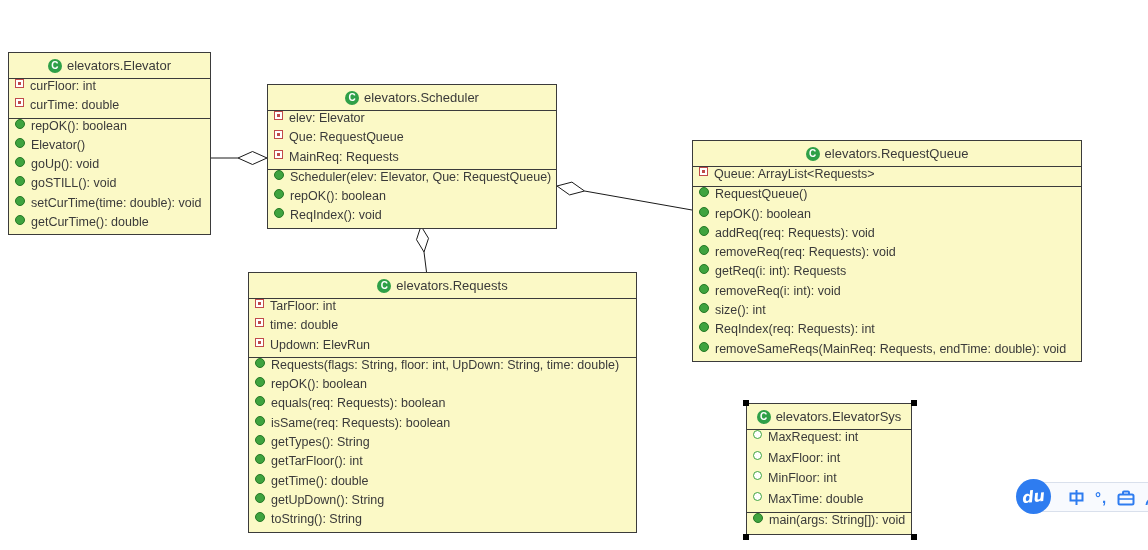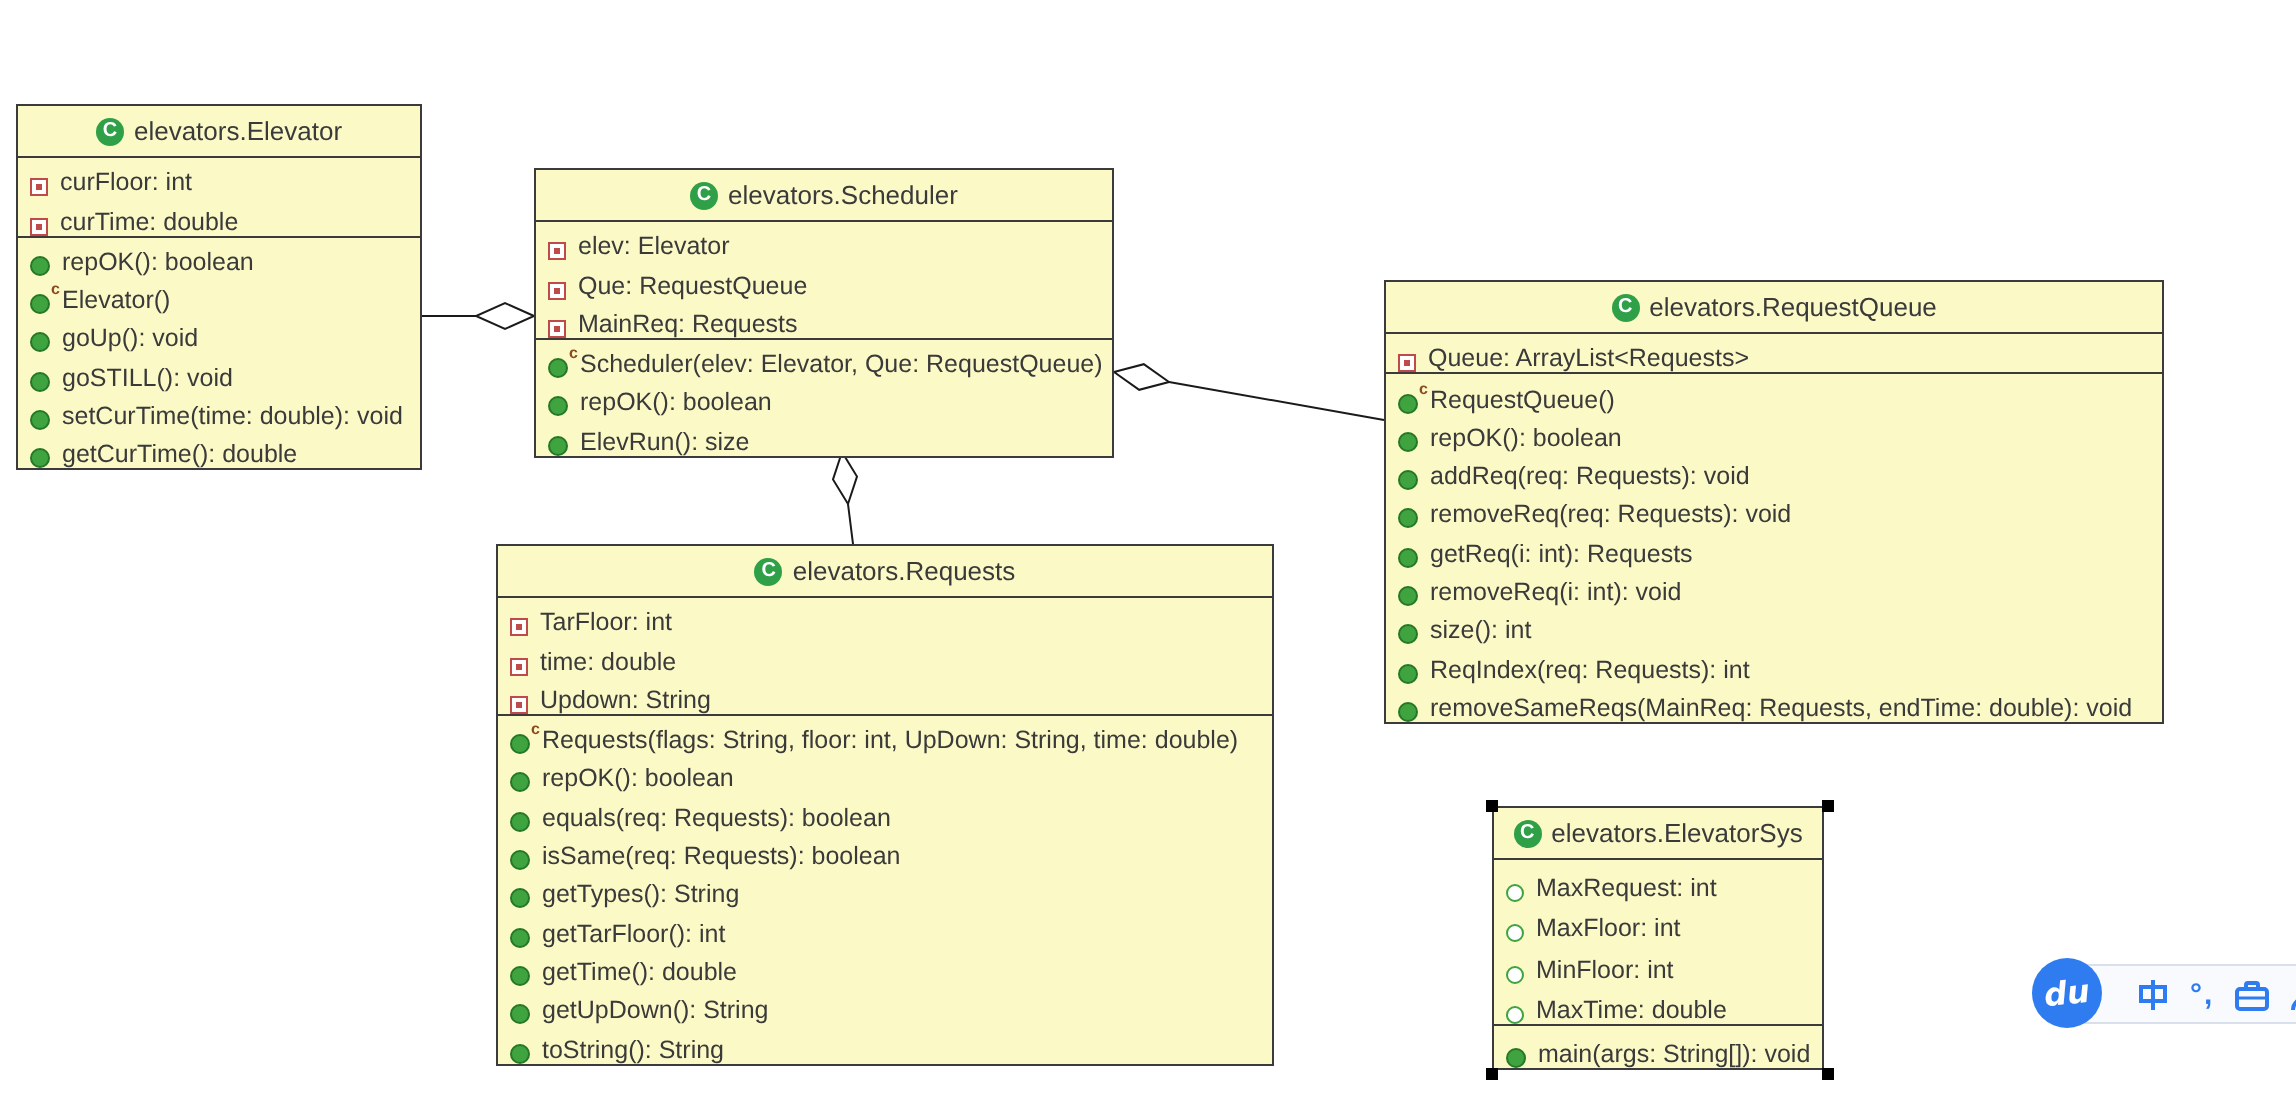--- a/index.html
+++ b/index.html
@@ -7,21 +7,21 @@
        font-family:"Liberation Sans", sans-serif;}
   #canvas{position:absolute;inset:0;width:1148px;height:550px;background:var(--canvas,#fff);}
   #connectors{position:absolute;left:0;top:0;z-index:1;}
   #diagram{position:absolute;left:0;top:0;z-index:2;}
 
   .uml-node{position:absolute;box-sizing:border-box;background:var(--node-fill,#FBF9C6);
     border:1px solid var(--node-border,#3B3B3B);color:#3a3a3a;}
   .uml-title{height:25px;display:flex;align-items:center;justify-content:center;gap:5px;
     border-bottom:1px solid var(--node-border,#3B3B3B);font-size:13px;white-space:nowrap;overflow:hidden;}
   .sec.fields{border-bottom:1px solid var(--node-border,#3B3B3B);}
-  .uml-row{height:var(--rowH,19.3px);display:flex;align-items:flex-end;gap:6px;
+  .uml-row{height:var(--rowH,19.3px);display:flex;align-items:flex-start;gap:6px;
     padding:0 3px 0 6px;font-size:12.5px;white-space:nowrap;overflow:hidden;}
   .mlabel{white-space:nowrap;}
   .static{}
 
   .ic-class{width:14px;height:14px;border-radius:50%;background:var(--class-icon,#2FA048);
     color:#fff;font-size:10px;font-weight:bold;display:flex;align-items:center;justify-content:center;flex:none;}
   .ic-field{width:9px;height:9px;box-sizing:border-box;border:1px solid var(--field-icon,#C04A4A);
     background:#fff;position:relative;flex:none;}
   .ic-field::after{content:'';position:absolute;inset:2px;background:var(--field-icon,#C04A4A);}
   .ic-method{width:10px;height:10px;box-sizing:border-box;border-radius:50%;
@@ -131,21 +131,21 @@
               <i class="ctor-c">c</i>
             </span>
             <span class="mlabel">Scheduler(elev: Elevator, Que: RequestQueue)</span>
           </div>
           <div class="uml-row">
             <span class="ic-method"></span>
             <span class="mlabel">repOK(): boolean</span>
           </div>
           <div class="uml-row">
             <span class="ic-method"></span>
-            <span class="mlabel">ElevRun(): size</span>
+            <span class="mlabel">ReqIndex(): void</span>
           </div>
         </div>
       </div>
       <div class="uml-node" style="left: 692px; top: 140px; width: 390px;">
         <div class="uml-title">
           <span class="ic-class">C</span>
           <span>elevators.RequestQueue</span>
         </div>
         <div class="sec fields">
           <div class="uml-row">
@@ -204,21 +204,21 @@
           <div class="uml-row">
             <span class="ic-field"></span>
             <span class="mlabel">TarFloor: int</span>
           </div>
           <div class="uml-row">
             <span class="ic-field"></span>
             <span class="mlabel">time: double</span>
           </div>
           <div class="uml-row">
             <span class="ic-field"></span>
-            <span class="mlabel">Updown: String</span>
+            <span class="mlabel">Updown: ElevRun</span>
           </div>
         </div>
         <div class="sec methods">
           <div class="uml-row">
             <span class="ic-ctor">
               <span class="ic-method"></span>
               <i class="ctor-c">c</i>
             </span>
             <span class="mlabel">Requests(flags: String, floor: int, UpDown: String, time: double)</span>
           </div>

